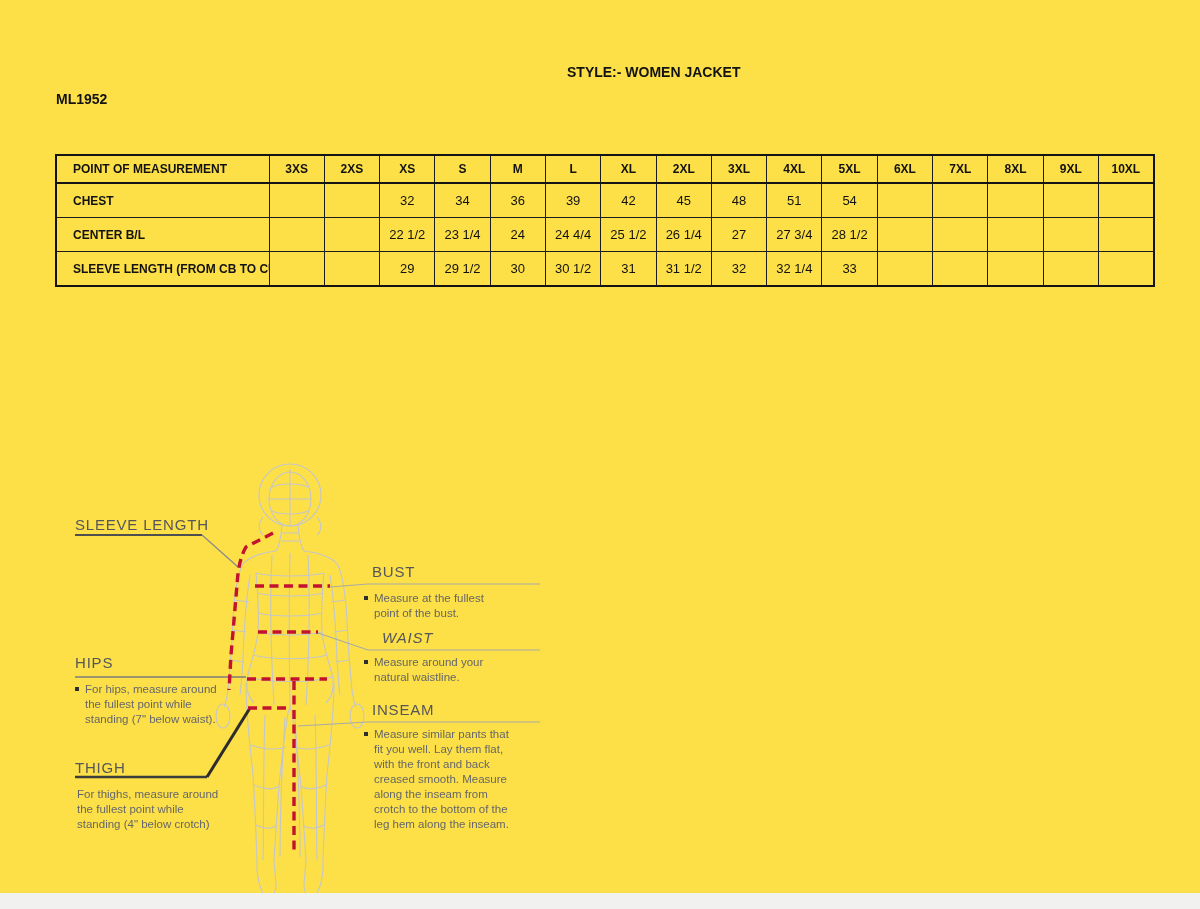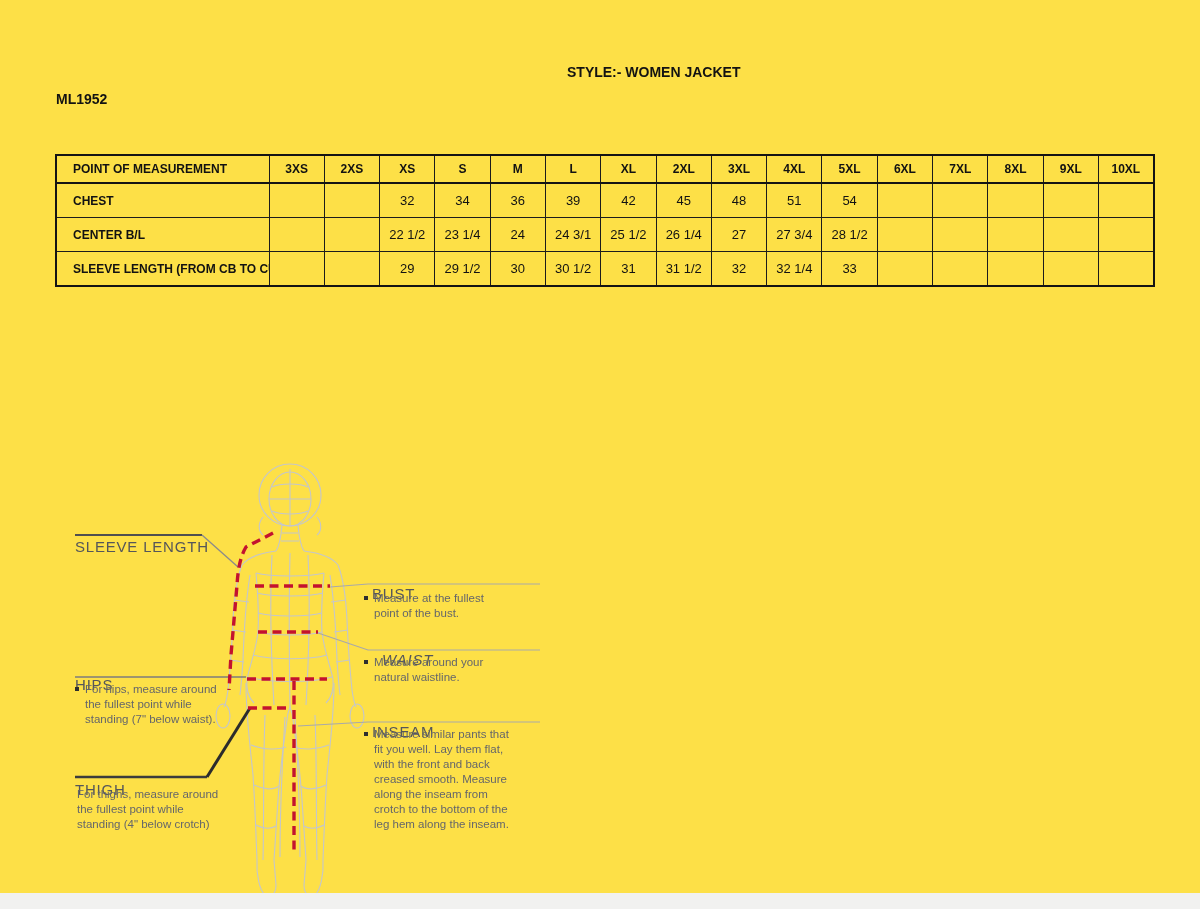--- a/index.html
+++ b/index.html
@@ -8,21 +8,21 @@
   .style-title{position:absolute;left:567px;top:64px;font-size:14px;font-weight:bold;color:#121212;}
   .model-code{position:absolute;left:56px;top:91px;font-size:14px;font-weight:bold;color:#121212;}
   .size-table{position:absolute;left:55px;top:154px;width:1098px;border-collapse:collapse;table-layout:fixed;color:#121212;border:2.5px solid #141414;}
   .size-table th,.size-table td{border:1.5px solid #1c1c1c;text-align:center;padding:0;white-space:nowrap;overflow:hidden;}
   .size-table thead th{height:26px;font-size:12px;font-weight:bold;border-bottom:2.5px solid #141414;}
   .size-table tbody td{height:33px;font-size:13px;font-weight:normal;}
   .size-table .rowlabel{text-align:left;padding-left:16px;font-weight:bold;font-size:12px;}
   .note{position:absolute;left:55px;top:309px;font-size:13.5px;font-weight:bold;color:#121212;}
   .guide{position:absolute;left:60px;top:445px;width:480px;height:464px;}
   .guide svg{position:absolute;left:0;top:0;}
-  .g-head{position:absolute;font-size:15px;letter-spacing:0.8px;color:#55565a;margin-top:22px;}
+  .g-head{position:absolute;font-size:15px;letter-spacing:0.8px;color:#55565a;}
   .g-text{position:absolute;font-size:11.5px;line-height:15px;color:#65666a;}
   .g-text.bulleted{padding-left:12px;}
   .g-text.bulleted::before{content:"";position:absolute;left:2px;top:5px;width:4px;height:4px;background:#2e2e2e;}
   .bottom-band{position:absolute;left:0;top:893px;width:1200px;height:16px;background:#f1f1f0;}
 </style>
 </head>
 <body>
 
 <div class="page">
 
@@ -90,21 +90,21 @@
           <td></td>
           <td></td>
         </tr>
         <tr>
           <td class="rowlabel">CENTER B/L</td>
           <td></td>
           <td></td>
           <td>22 1/2</td>
           <td>23 1/4</td>
           <td>24</td>
-          <td>24 3/1</td>
+          <td>24 4/4</td>
           <td>25 1/2</td>
           <td>26 1/4</td>
           <td>27</td>
           <td>27 3/4</td>
           <td>28 1/2</td>
           <td></td>
           <td></td>
           <td></td>
           <td></td>
           <td></td>

